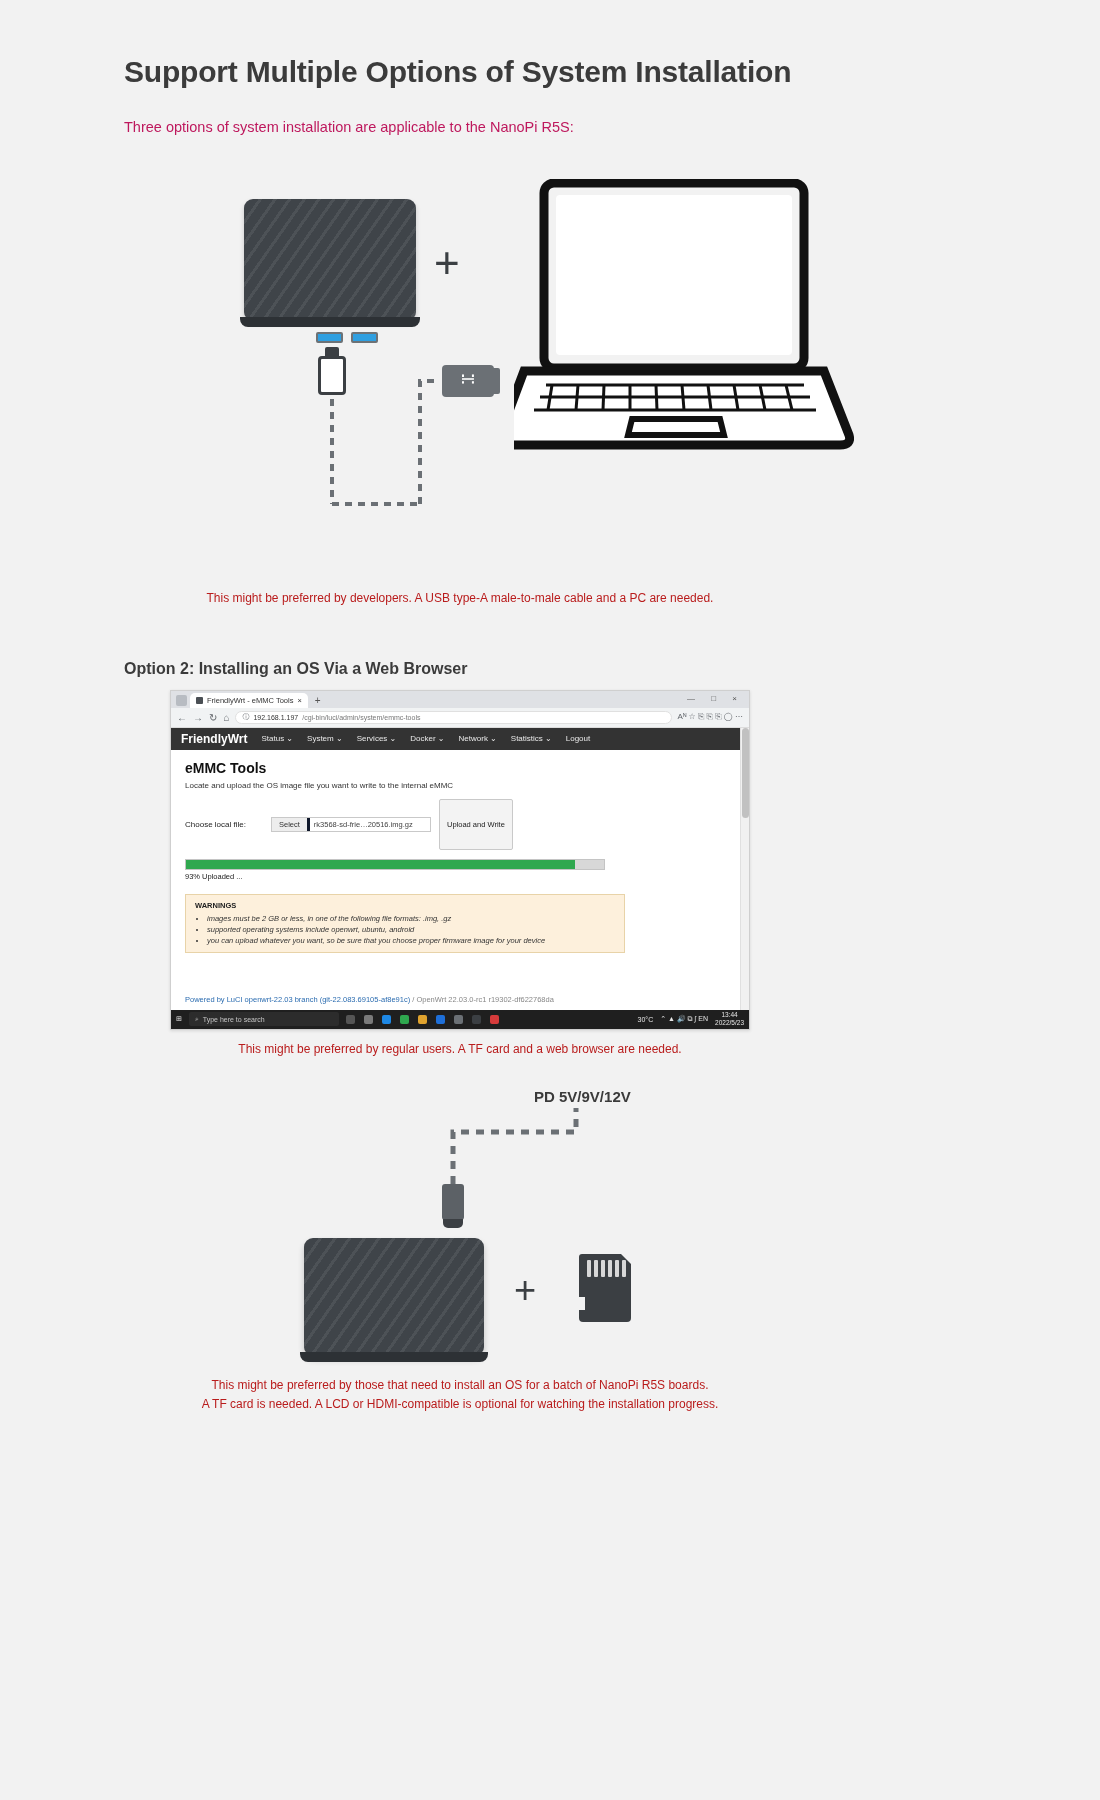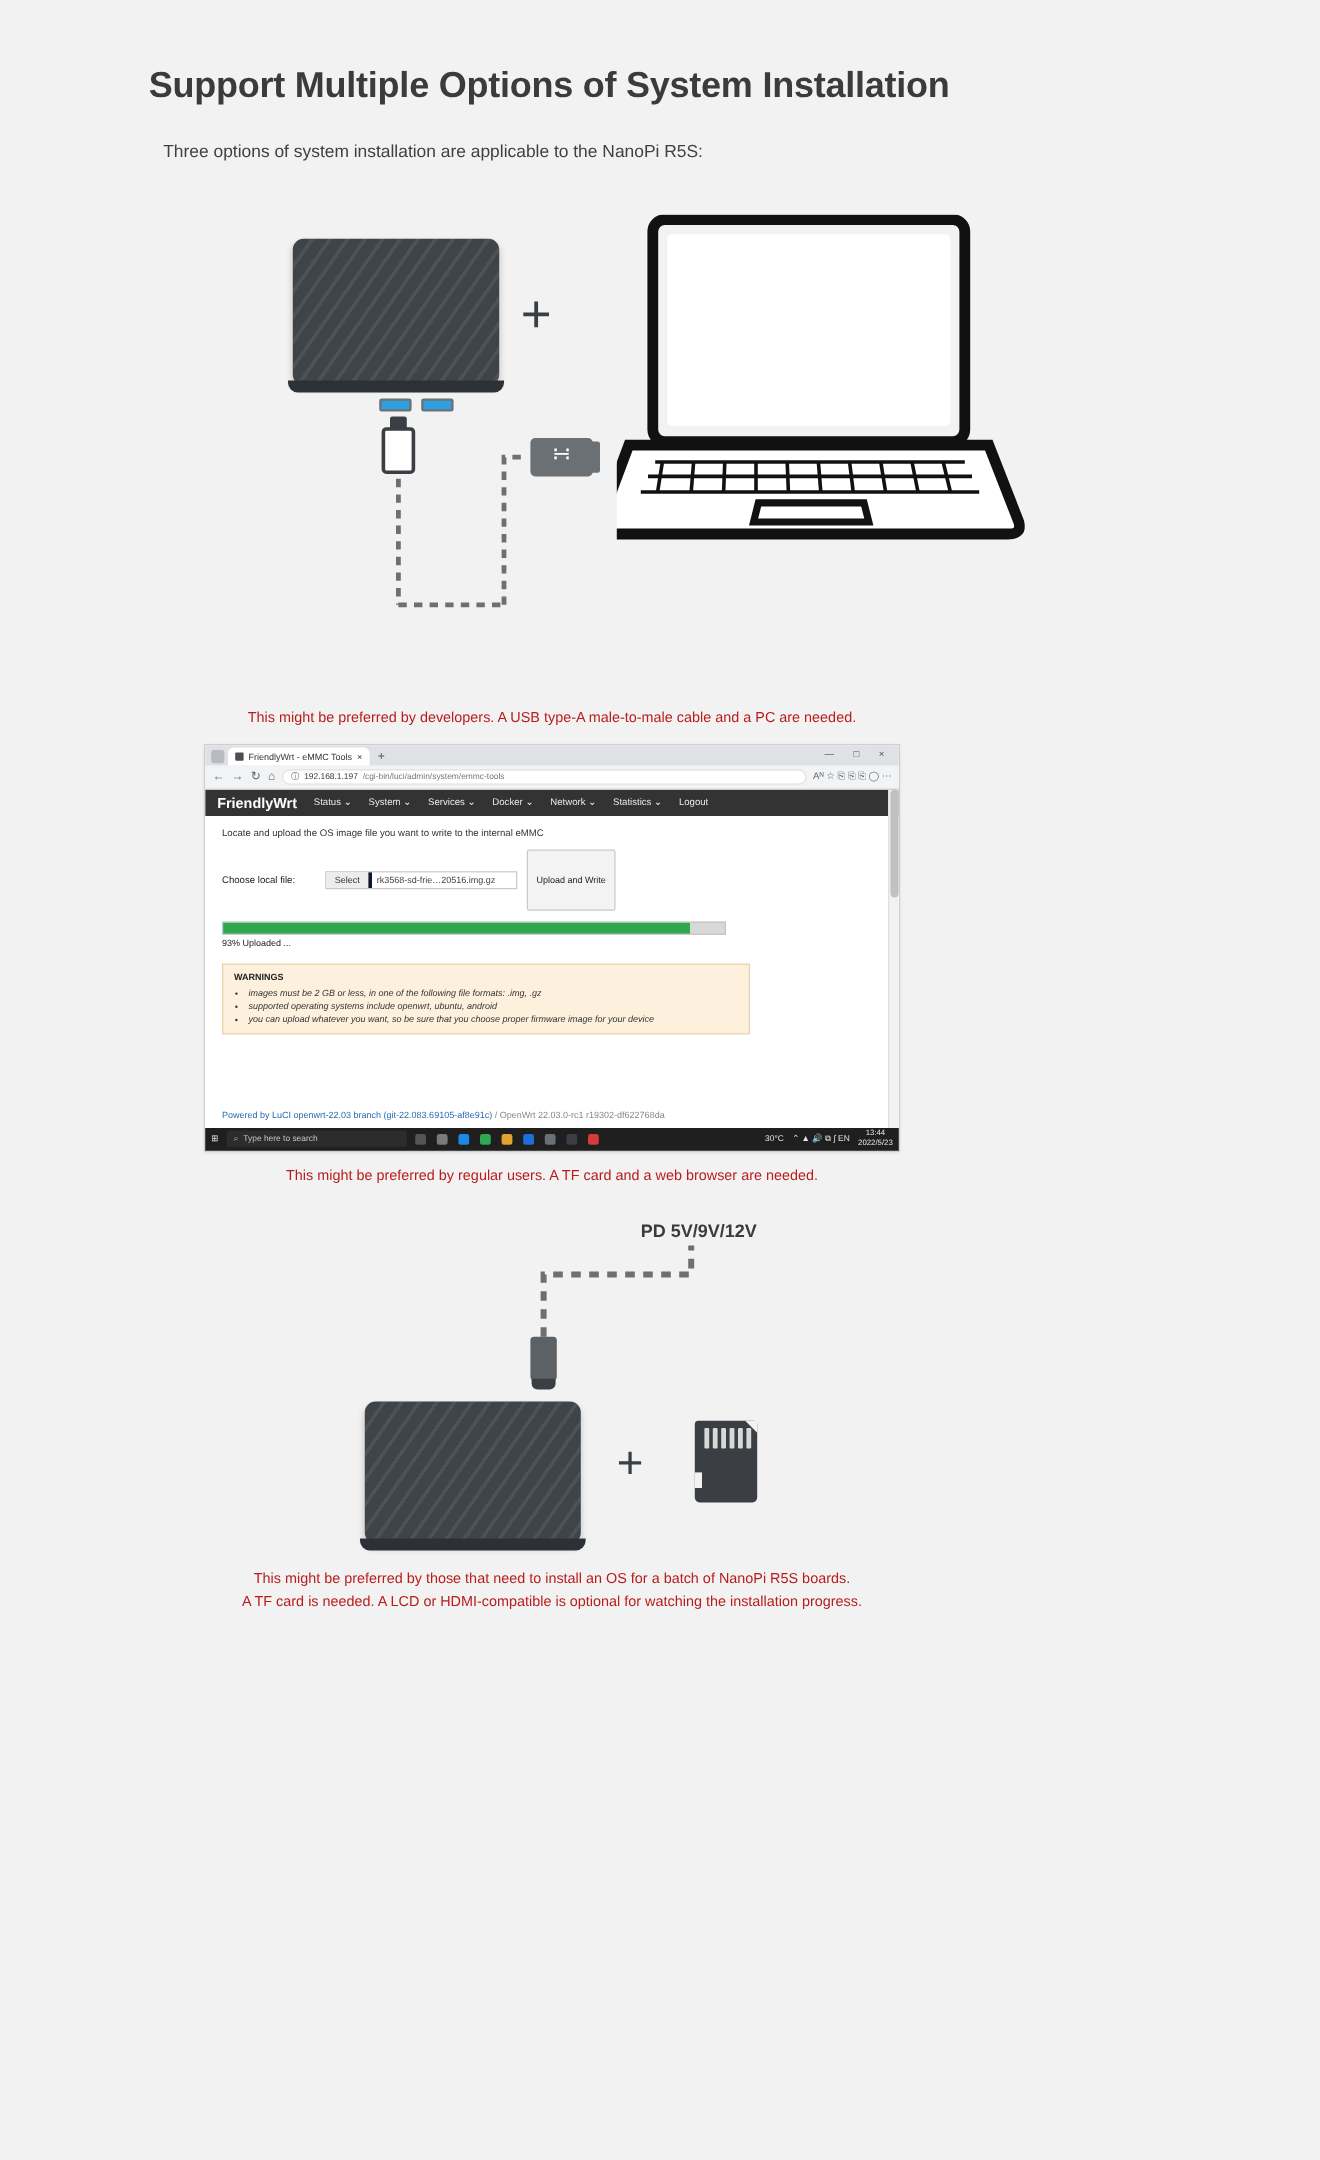--- a/index.html
+++ b/index.html
@@ -21,22 +21,22 @@
   }
   h1.title {
     font-size: 30px;
     font-weight: bold;
     color: #3b3b3b;
     margin: 0 0 30px 0;
     letter-spacing: -0.2px;
   }
   .intro {
     font-size: 14.5px;
-    color: #404040;
-    margin: 0 0 24px 12px;
+    color: #be185d;
+    margin: 0 0 24px 0;
   }
   h2.option {
     font-size: 16px;
     font-weight: bold;
     color: #3b3b3b;
     margin: 0 0 10px 0;
   }
   .caption {
     font-size: 12px;
     color: #b91c1c;
@@ -366,20 +366,21 @@
           <path d="M220 206 L224 231"></path>
           <path d="M246 206 L251 231"></path>
           <path d="M272 206 L278 231"></path>
         </g>
         <path d="M118 240 L206 240 L210 256 L114 256 Z" fill="none" stroke="#111" stroke-width="6"></path>
       </svg>
     </div>
 
     <p class="caption">This might be preferred by developers. A USB type-A male-to-male cable and a PC are needed.</p>
 
+    <h2 class="option" style="margin-top:52px">Option 2: Installing an OS Via a Web Browser</h2>
 
     <div class="browser">
 
       <div class="br-tabbar">
         <div class="br-sq"></div>
         <div class="br-tab">
           <span class="fav"></span>
           <span>FriendlyWrt - eMMC Tools</span>
           <span>×</span>
         </div>
@@ -407,20 +408,21 @@
           <span class="luci-item">Status ⌄</span>
           <span class="luci-item">System ⌄</span>
           <span class="luci-item">Services ⌄</span>
           <span class="luci-item">Docker ⌄</span>
           <span class="luci-item">Network ⌄</span>
           <span class="luci-item">Statistics ⌄</span>
           <span class="luci-item">Logout</span>
         </div>
 
         <div class="luci-body">
+          <div class="luci-h2">eMMC Tools</div>
           <div class="luci-desc">Locate and upload the OS image file you want to write to the internal eMMC</div>
 
           <div class="luci-row">
             <span class="luci-label">Choose local file:</span>
             <div class="file-field">
               <span class="btn">Select</span>
               <span class="fname">rk3568-sd-frie…20516.img.gz</span>
             </div>
             <button class="upload-btn">Upload and Write</button>
           </div>

